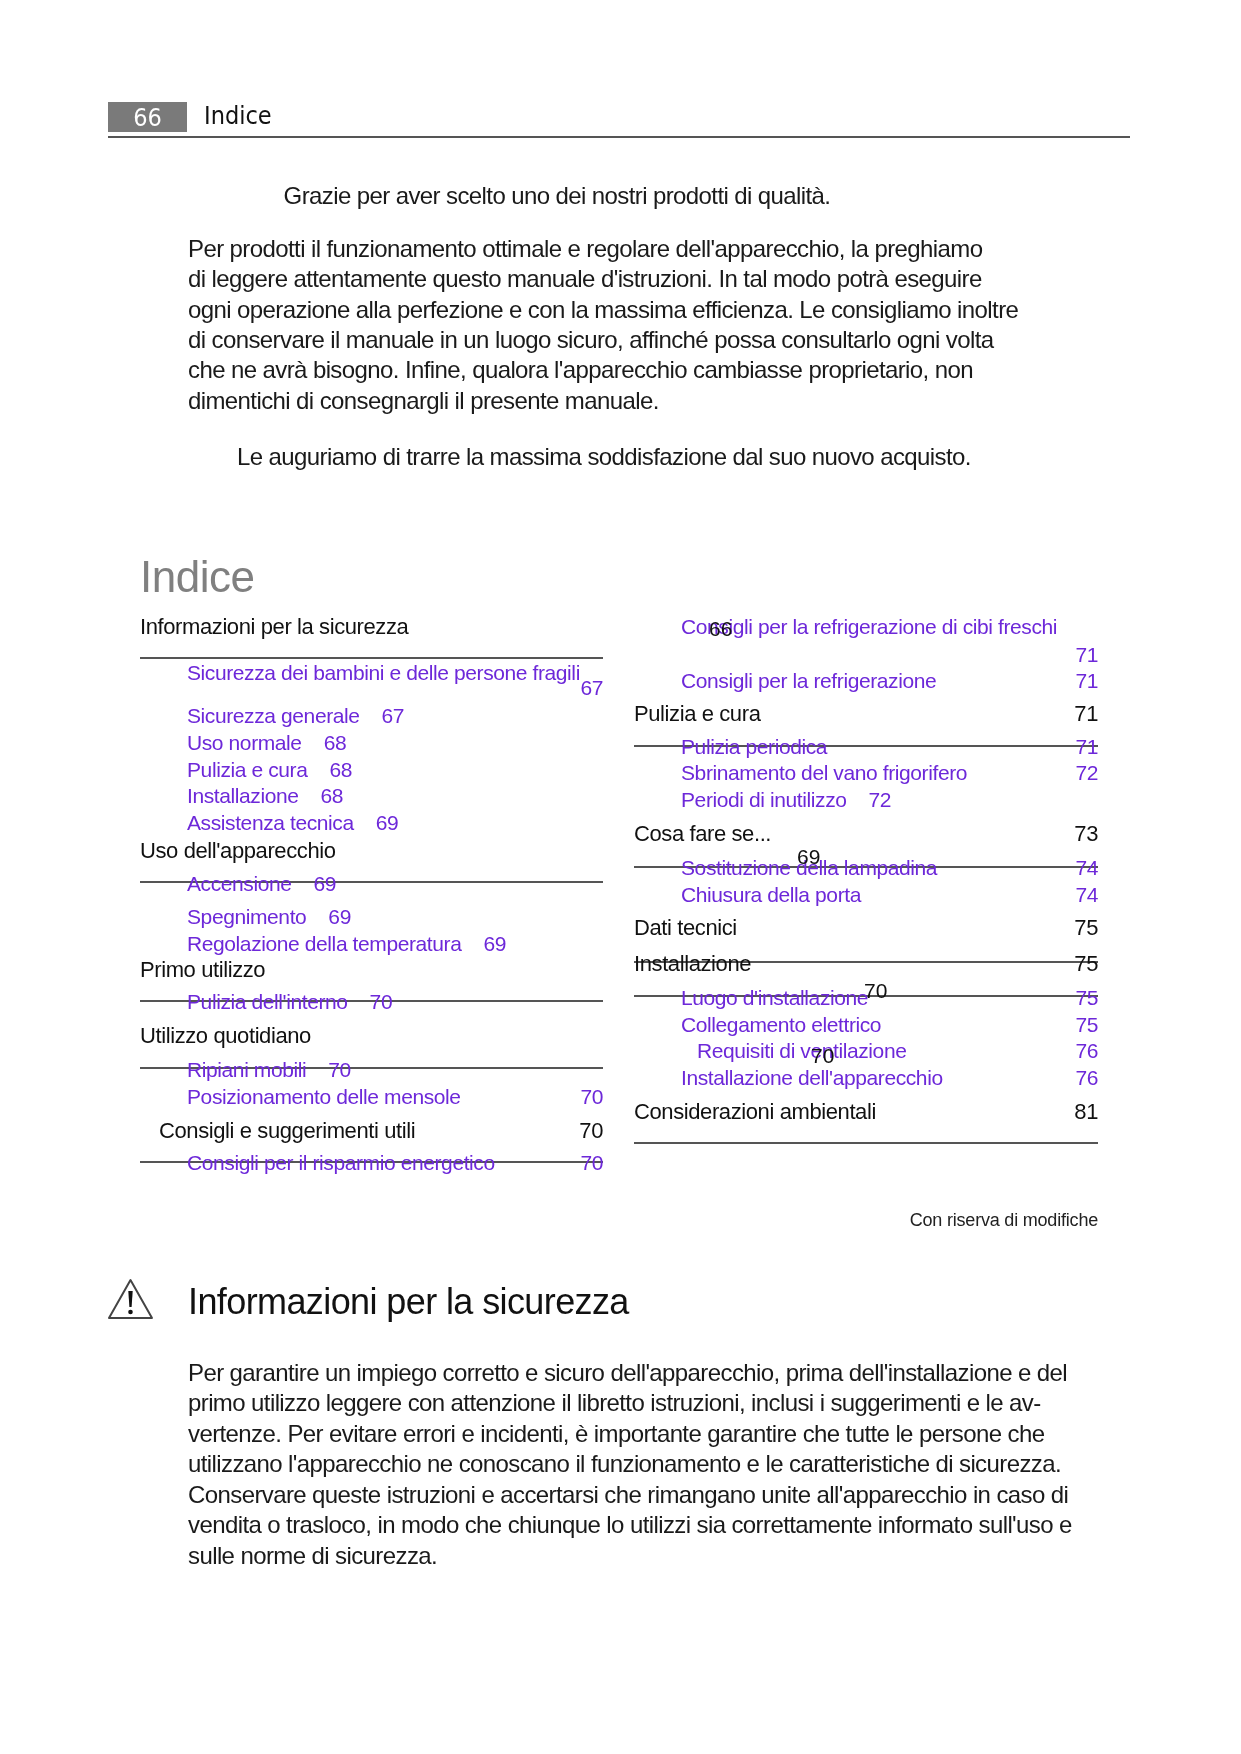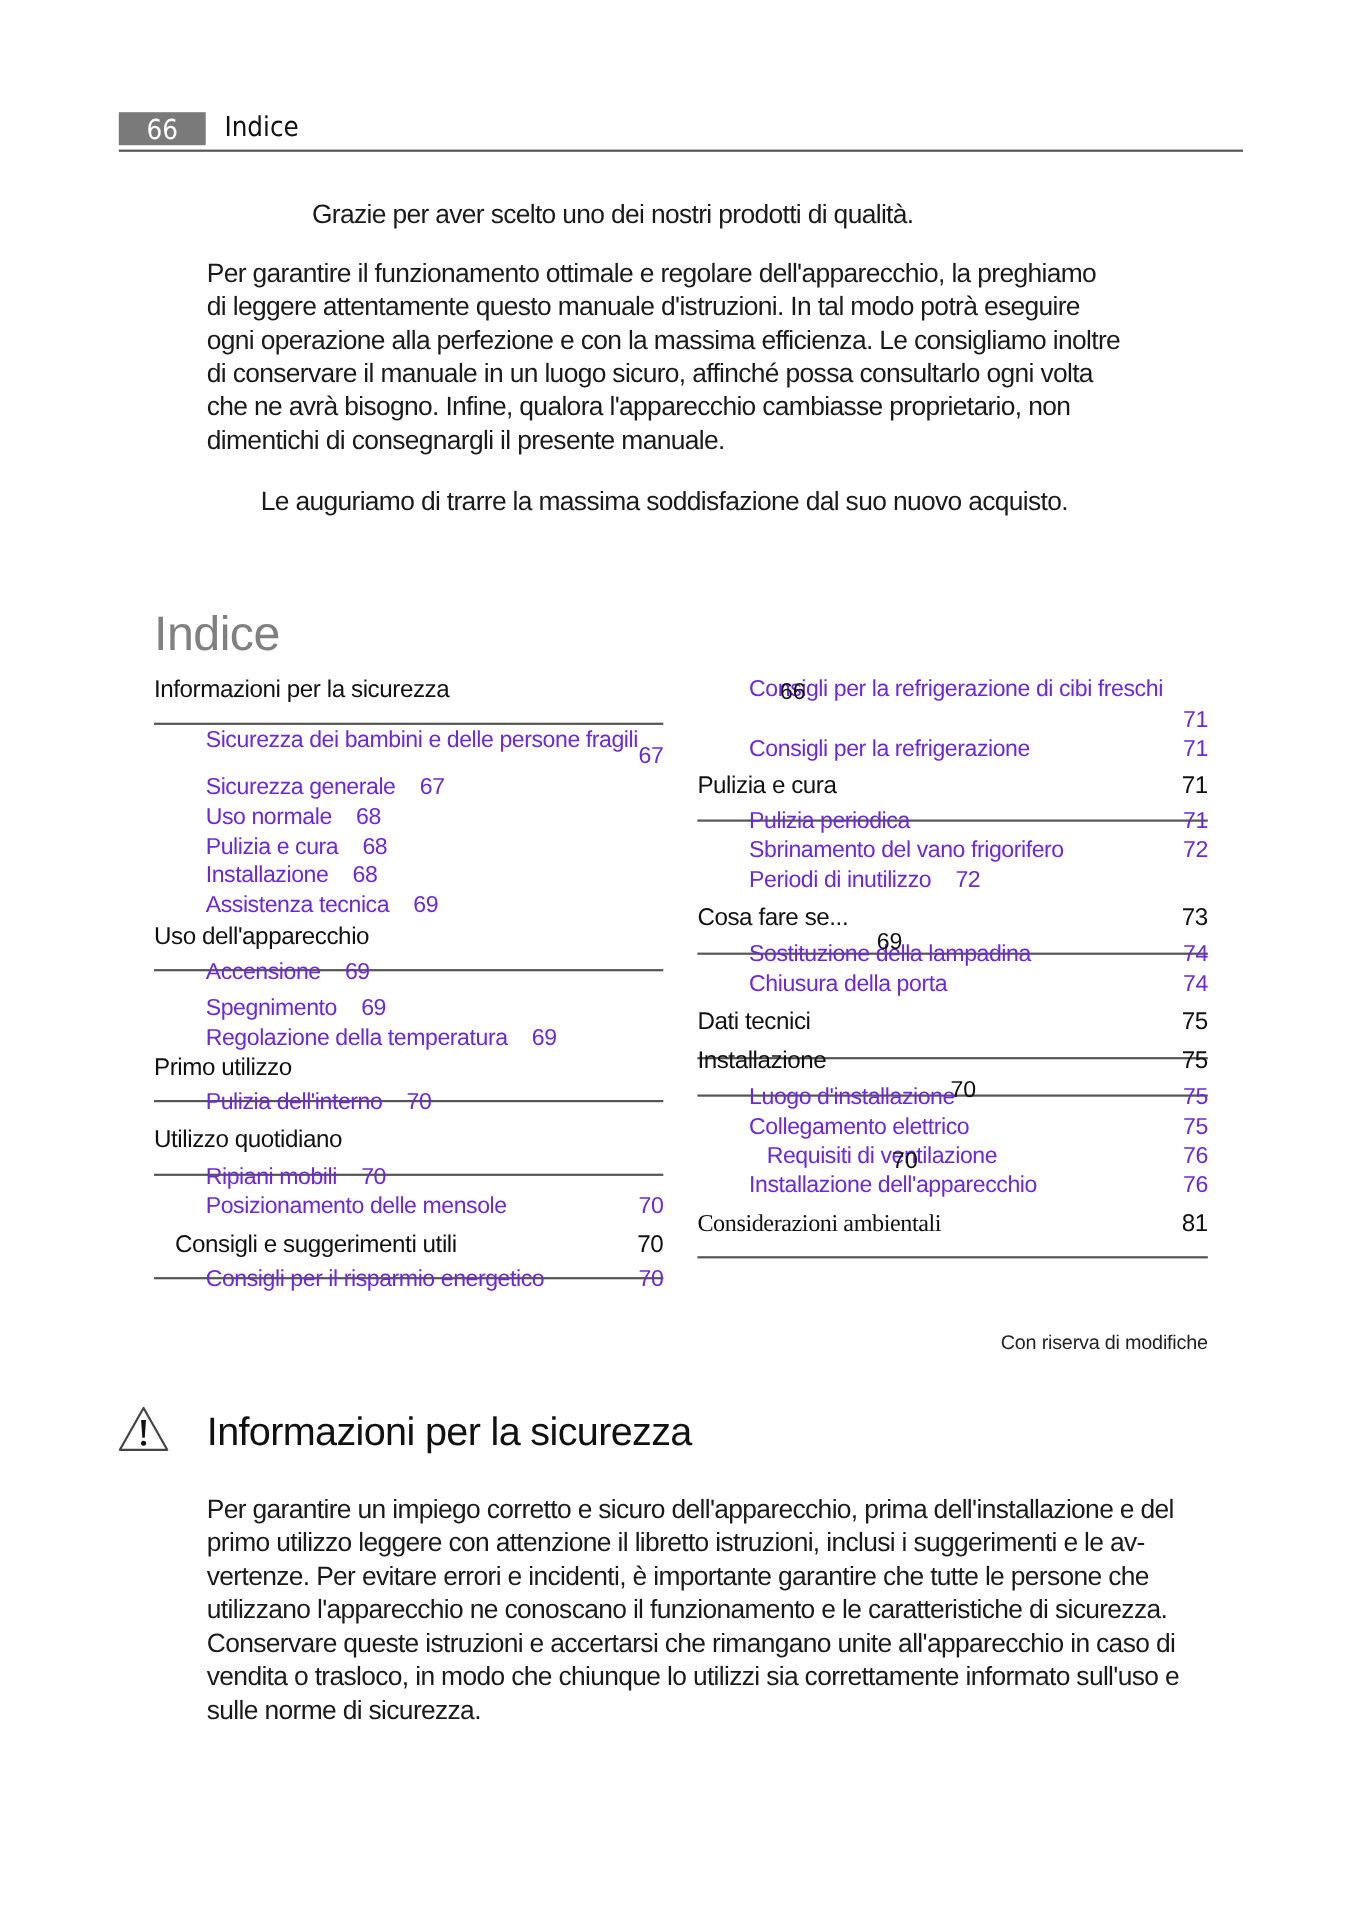--- a/index.html
+++ b/index.html
@@ -38,21 +38,21 @@
 </head>
 <body>
 
 <div class="abs" id="hdr-box"></div>
 <div class="abs" id="hdr-num">66</div>
 <div class="abs" id="hdr-title">Indice</div>
 <div class="abs" id="hdr-rule"></div>
 
 <div class="abs txt" id="greeting">Grazie per aver scelto uno dei nostri prodotti di qualità.</div>
 <div id="intro-para">
-  <div class="para-line txt" style="top:234px">Per garantire il funzionamento ottimale e regolare dell'apparecchio, la preghiamo</div>
+  <div class="para-line txt" style="top:234px">Per prodotti il funzionamento ottimale e regolare dell'apparecchio, la preghiamo</div>
   <div class="para-line txt" style="top:264px">di leggere attentamente questo manuale d'istruzioni. In tal modo potrà eseguire</div>
   <div class="para-line txt" style="top:295px">ogni operazione alla perfezione e con la massima efficienza. Le consigliamo inoltre</div>
   <div class="para-line txt" style="top:325px">di conservare il manuale in un luogo sicuro, affinché possa consultarlo ogni volta</div>
   <div class="para-line txt" style="top:355px">che ne avrà bisogno. Infine, qualora l'apparecchio cambiasse proprietario, non</div>
   <div class="para-line txt" style="top:386px">dimentichi di consegnargli il presente manuale.</div>
 </div>
 <div class="abs txt" id="wish">Le auguriamo di trarre la massima soddisfazione dal suo nuovo acquisto.</div>
 
 <div class="abs" id="indice-title">Indice</div>
 
@@ -112,21 +112,21 @@
     <div class="toc-row toc-page toc-main" style="left: 1038px; width: 60px; top: 951px;">75</div>
     <div class="toc-rule" style="left: 634px; width: 464px; top: 995px;"></div>
     <div class="toc-row" style="left: 681px; top: 985px;"><span>Luogo d'installazione</span></div>
     <div class="toc-row toc-page" style="left: 1038px; width: 60px; top: 985px;">75</div>
     <div class="toc-row" style="left: 681px; top: 1012px;"><span>Collegamento elettrico</span></div>
     <div class="toc-row toc-page" style="left: 1038px; width: 60px; top: 1012px;">75</div>
     <div class="toc-row" style="left: 681px; top: 1038px; margin-left: 16px;"><span>Requisiti di ventilazione</span></div>
     <div class="toc-row toc-page" style="left: 1038px; width: 60px; top: 1038px;">76</div>
     <div class="toc-row" style="left: 681px; top: 1065px;"><span>Installazione dell'apparecchio</span></div>
     <div class="toc-row toc-page" style="left: 1038px; width: 60px; top: 1065px;">76</div>
-    <div class="toc-row toc-main" style="left: 634px; top: 1099px; font-family: Liberation Serif, serif;"><span>Considerazioni ambientali</span></div>
+    <div class="toc-row toc-main" style="left: 634px; top: 1099px;"><span>Considerazioni ambientali</span></div>
     <div class="toc-row toc-page toc-main" style="left: 1038px; width: 60px; top: 1099px;">81</div>
     <div class="toc-rule" style="left: 634px; width: 464px; top: 1142px;"></div>
   </div>
 
 <div class="stray" style="left:709px; top:617px;">66</div>
 <div class="stray" style="left:797px; top:845px;">69</div>
 <div class="stray" style="left:864px; top:979px;">70</div>
 <div class="stray" style="left:811px; top:1044px;">70</div>
 
 <div class="abs" id="reserve">Con riserva di modifiche</div>

